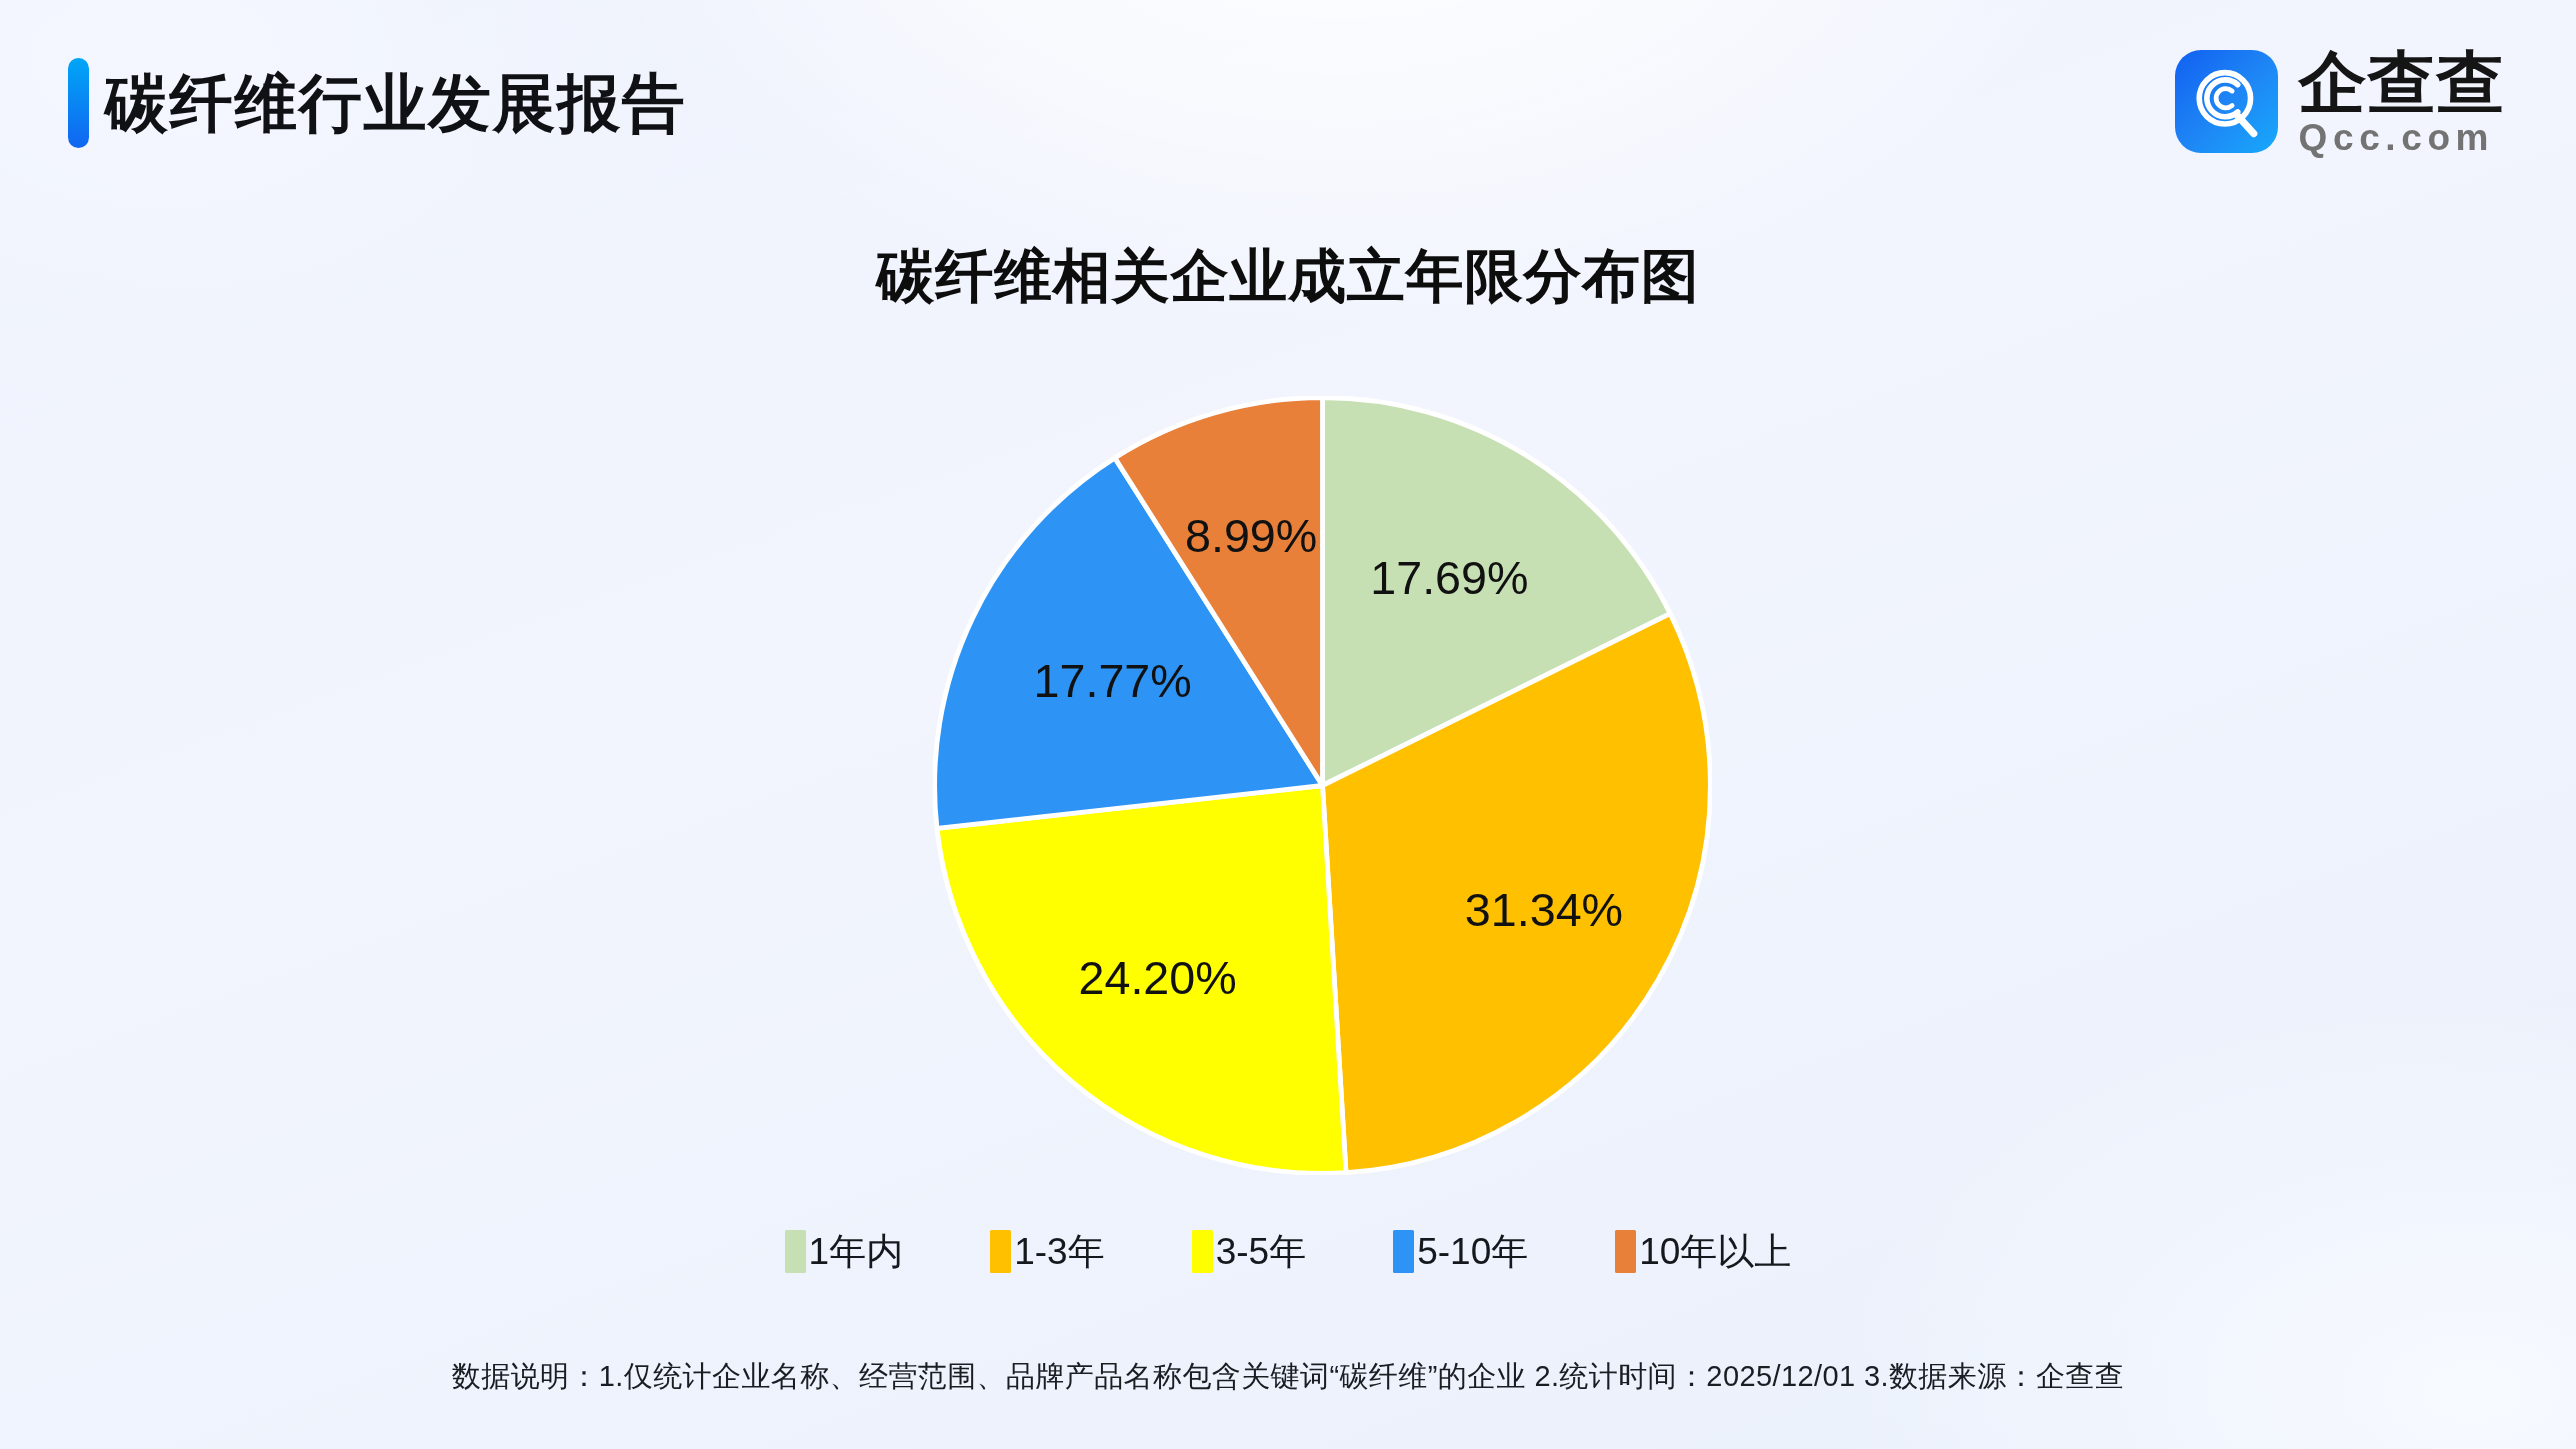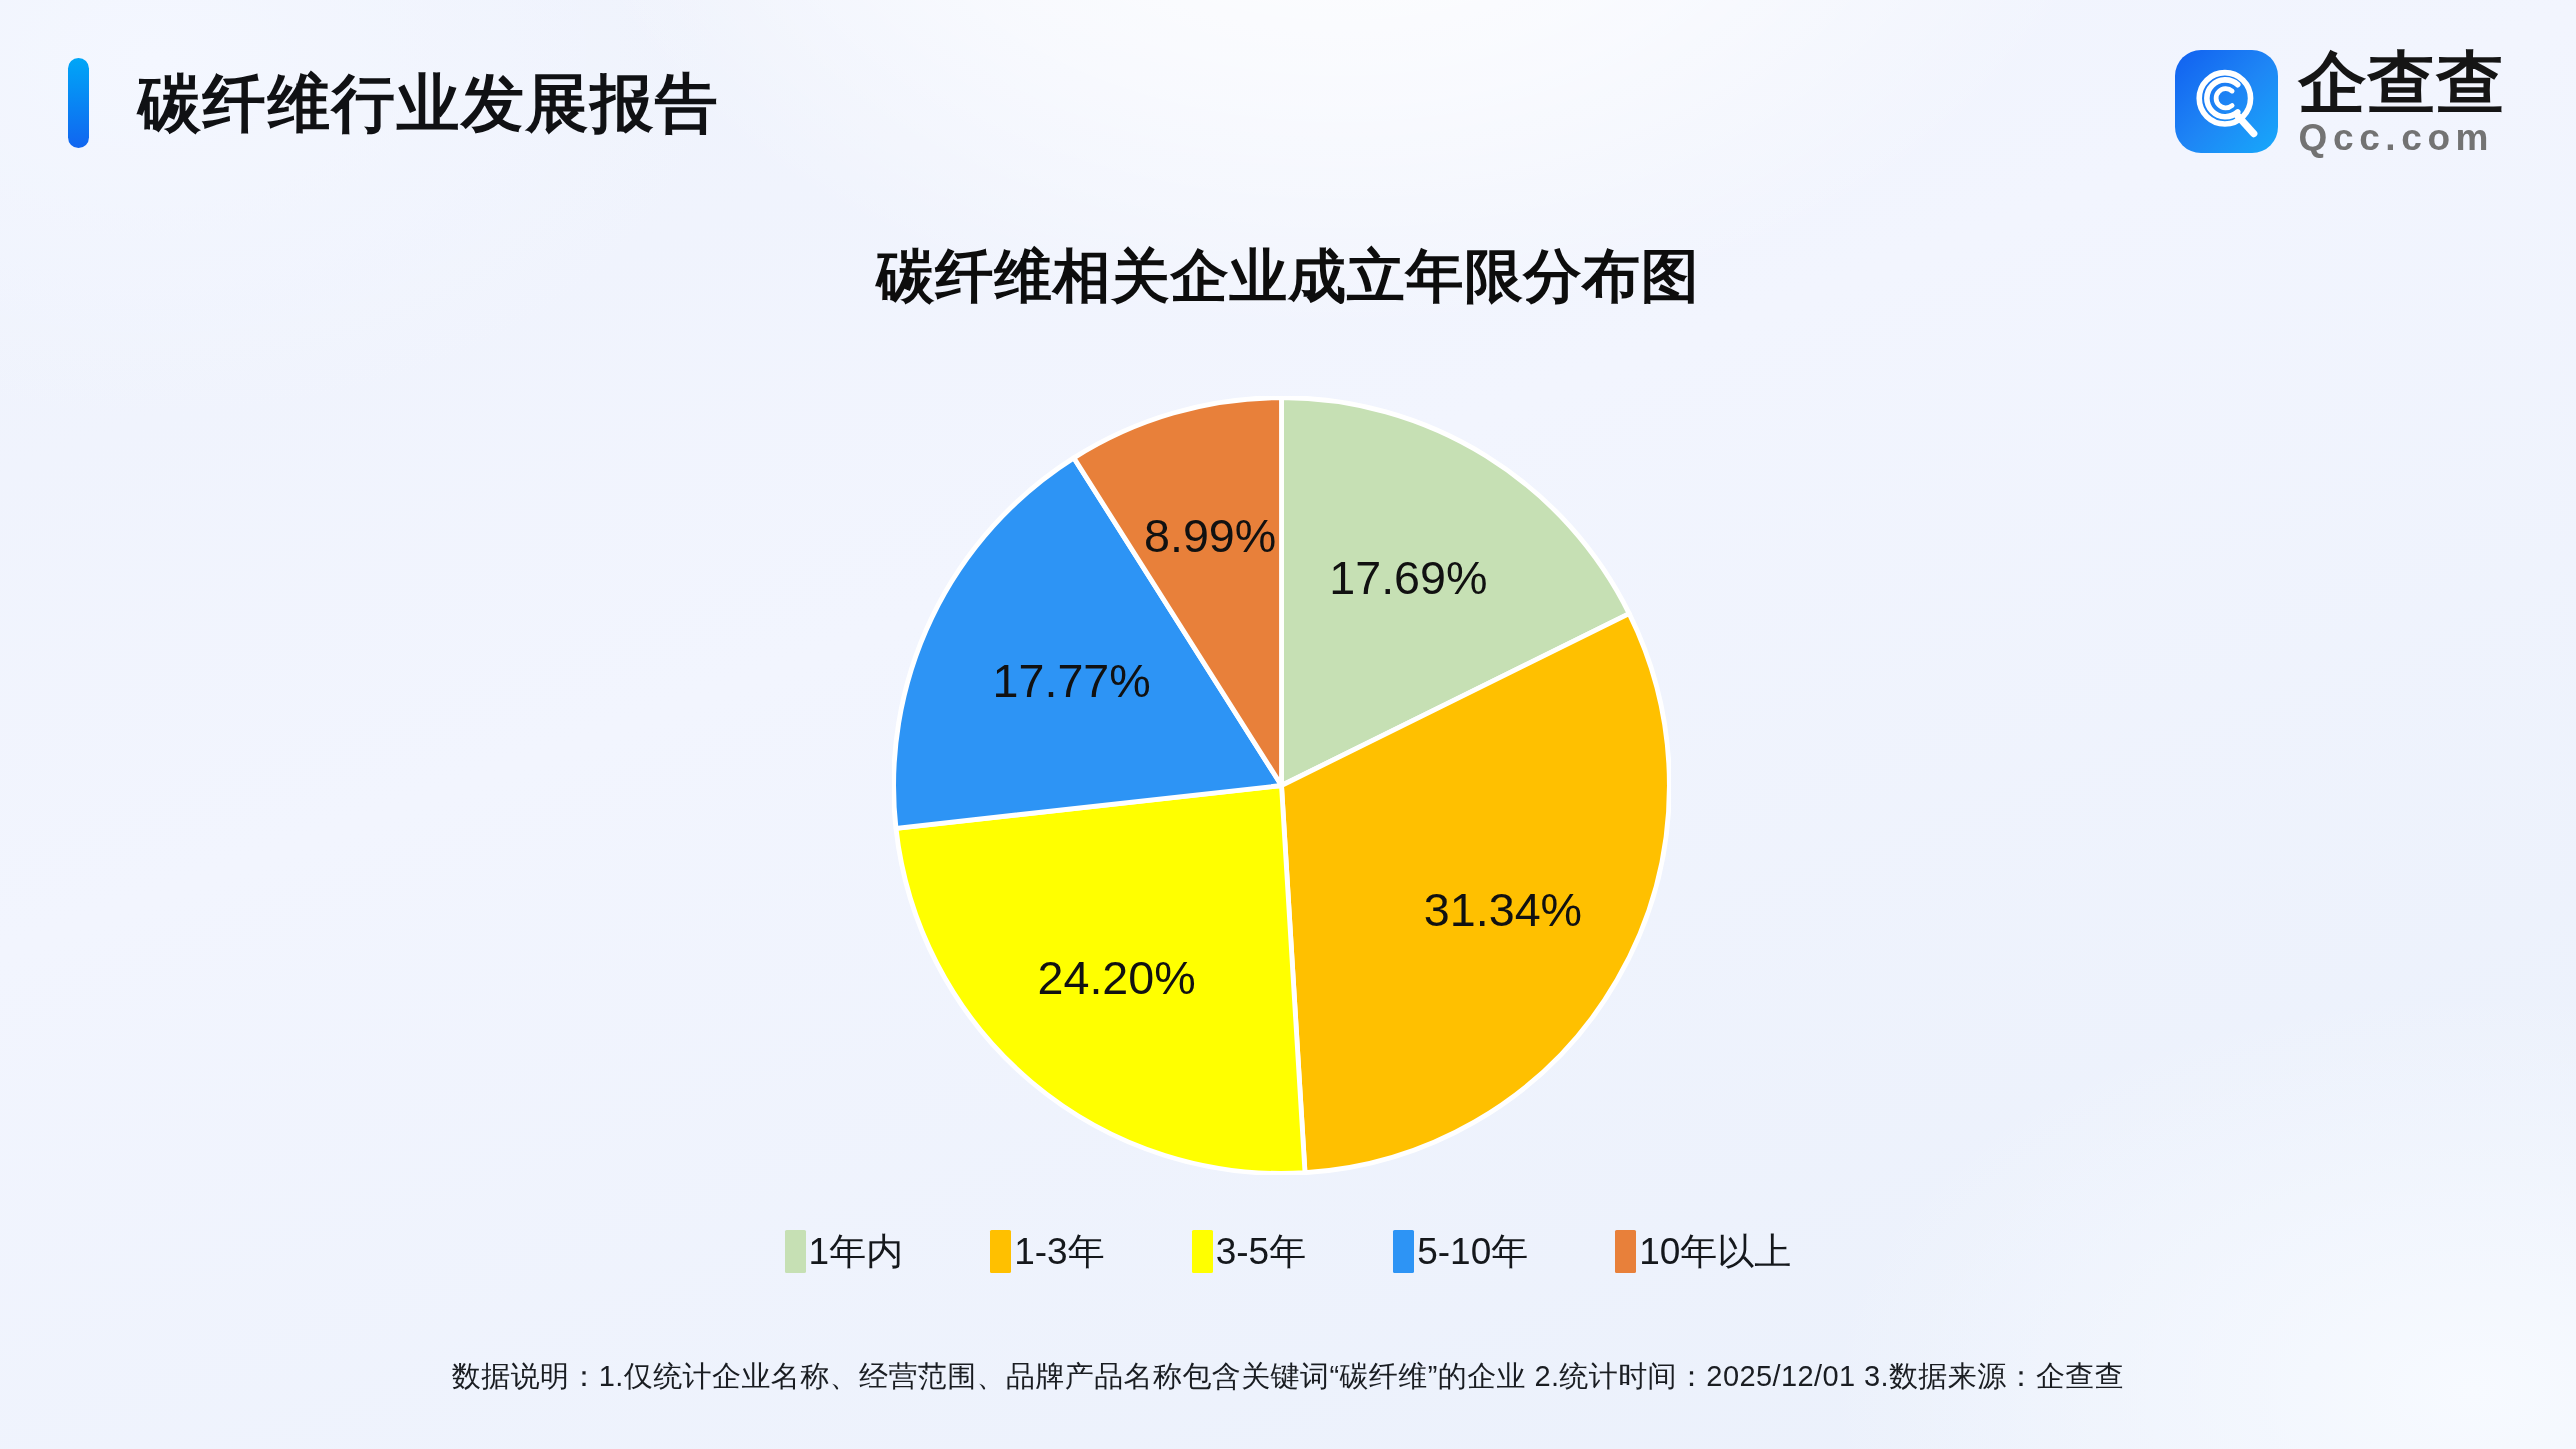--- a/index.html
+++ b/index.html
@@ -42,21 +42,21 @@
     width: 2576px;
     height: 201px;
   }
 
   .title-group {
     position: absolute;
     left: 68px;
     top: 58px;
     display: flex;
     align-items: center;
-    gap: 49px;
+    gap: 16px;
   }
 
   .accent-bar {
     width: 21px;
     height: 90px;
     border-radius: 10.5px;
     background: linear-gradient(180deg, #00a6f7 0%, #1165f0 100%);
   }
 
   .report-title {
@@ -122,21 +122,21 @@
     text-align: center;
     font-size: 58px;
     font-weight: bold;
     color: #0d0d0d;
     letter-spacing: 0.8px;
   }
 
   
   .pie-wrap {
     position: absolute;
-    left: 892px;
+    left: 933px;
     top: 396px;
     width: 779px;
     height: 779px;
   }
 
   .pie-svg { display: block; width: 779px; height: 779px; }
 
   .slice-label {
     font-family: "Liberation Sans", "DejaVu Sans", sans-serif;
     font-size: 58px;

